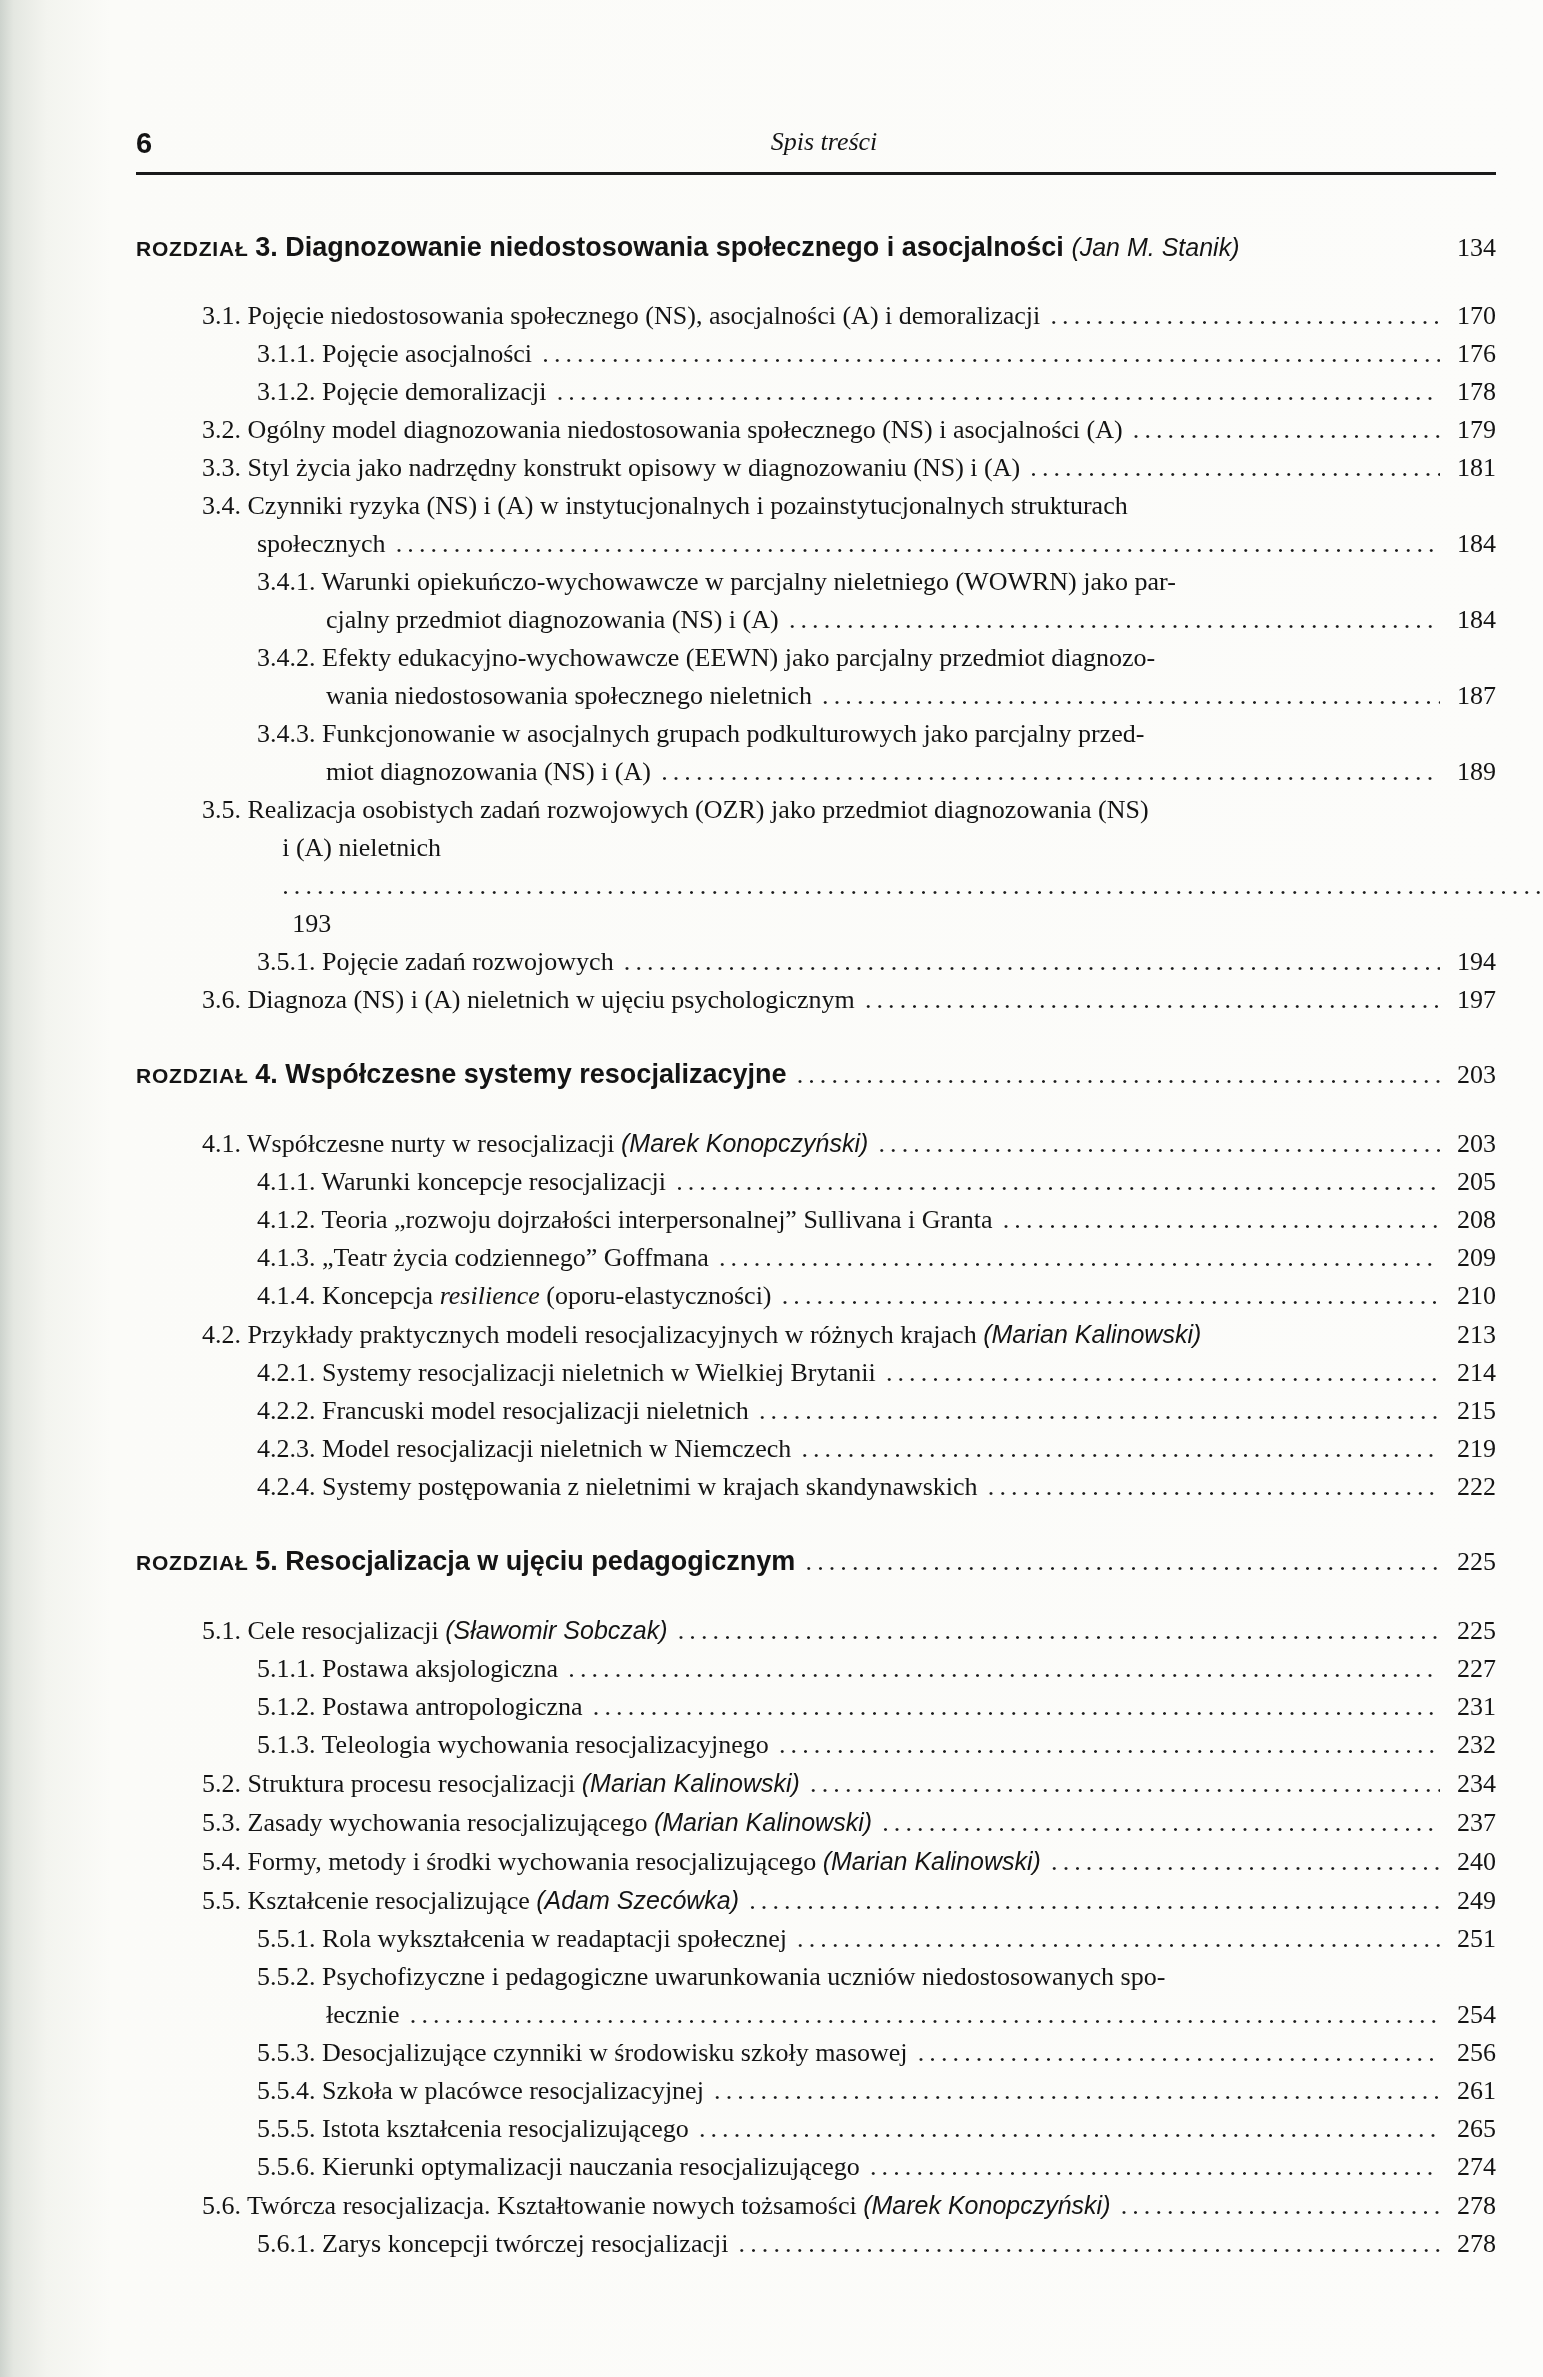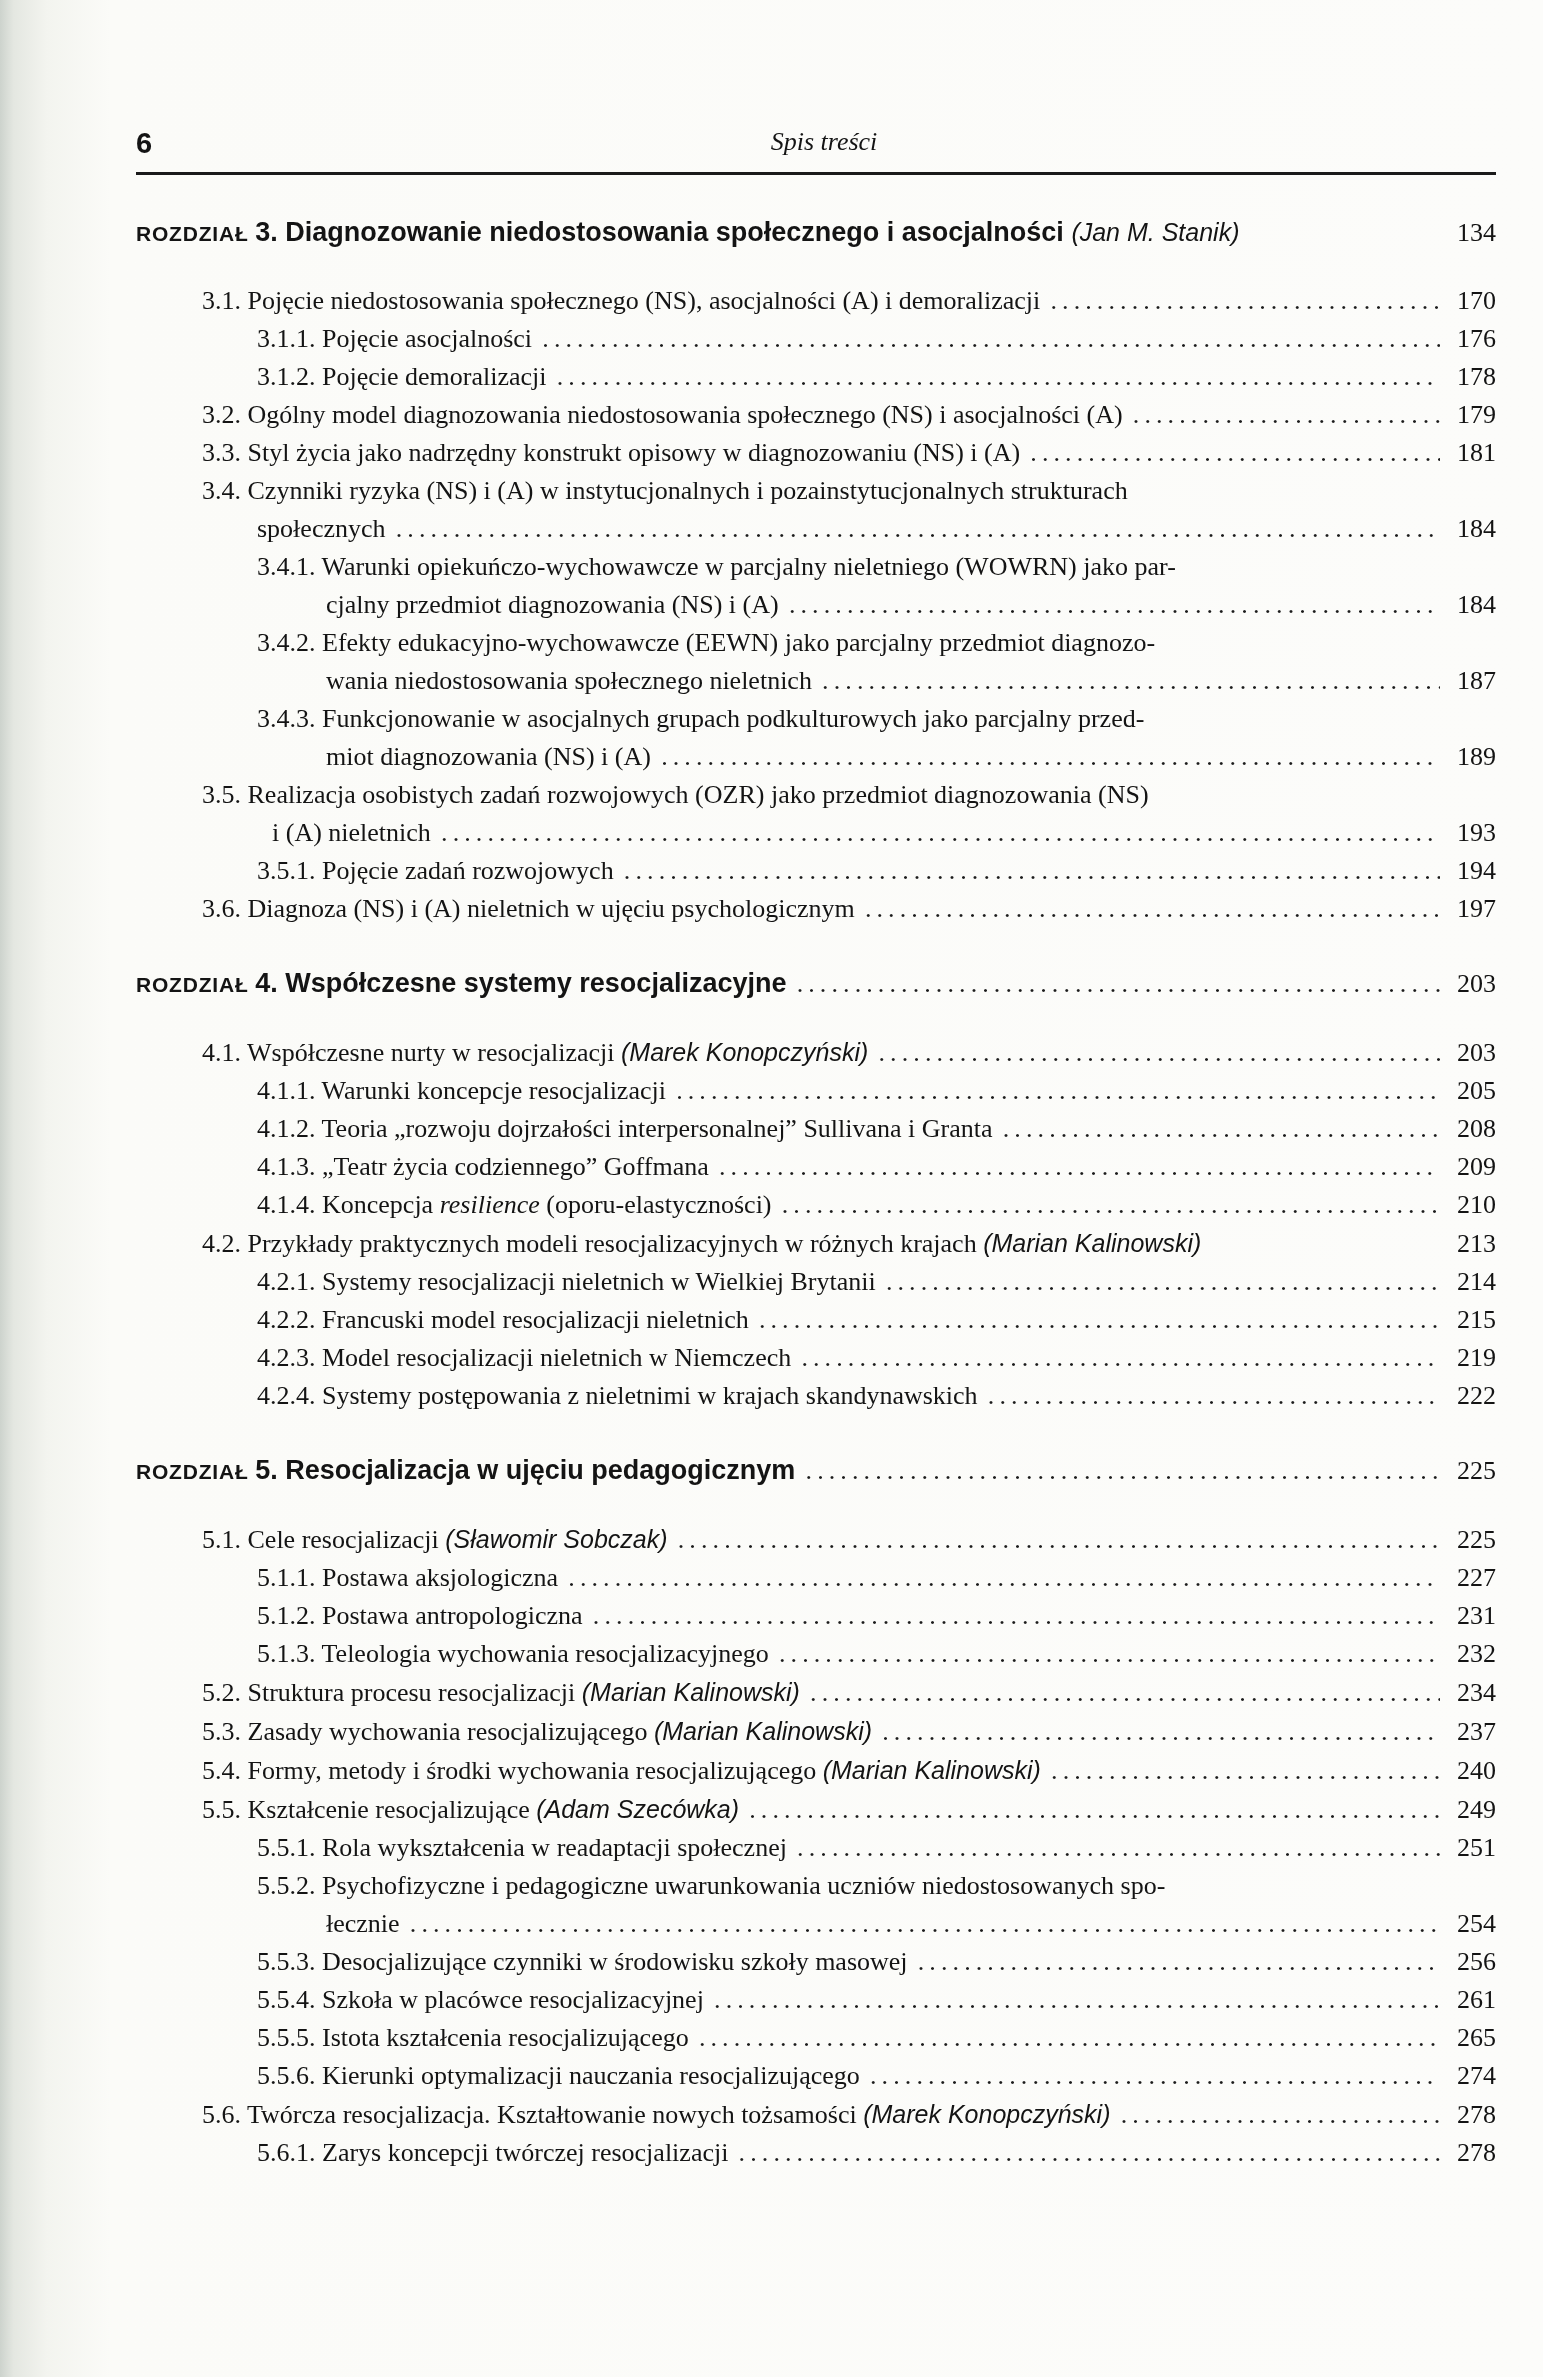--- a/index.html
+++ b/index.html
@@ -49,25 +49,25 @@
     margin:0 6.8px 0 10.2px;
   }
   .dots::before {
     content:"..........................................................................................................................................................";
     letter-spacing:5.1px;
     color:#1c1c1c;
   }
   .spacer { flex:1 1 auto; }
   .pagenum { flex:0 0 auto; min-width:49px; text-align:right; }
   .lv-ch  { margin:36px 0 29px 0; }
-  .lv-ch.first { margin-top:38px; }
+  .lv-ch.first { margin-top:53px; }
   .lv-s1  { padding-left:66px; }
   .lv-s2  { padding-left:121px; }
   .lv-c1  { padding-left:121px;justify-content:space-between; }
-  .lv-c15 { padding-left:136px; }
+  .lv-c15 { padding-left:136px;flex-direction:column; }
   .lv-c2  { padding-left:190px;align-items:flex-end; }
 </style>
 </head>
 <body>
 
 <div class="scan">
   <div class="header">
     <span class="pno">6</span>
     <span class="title">Spis treści</span>
   </div>

